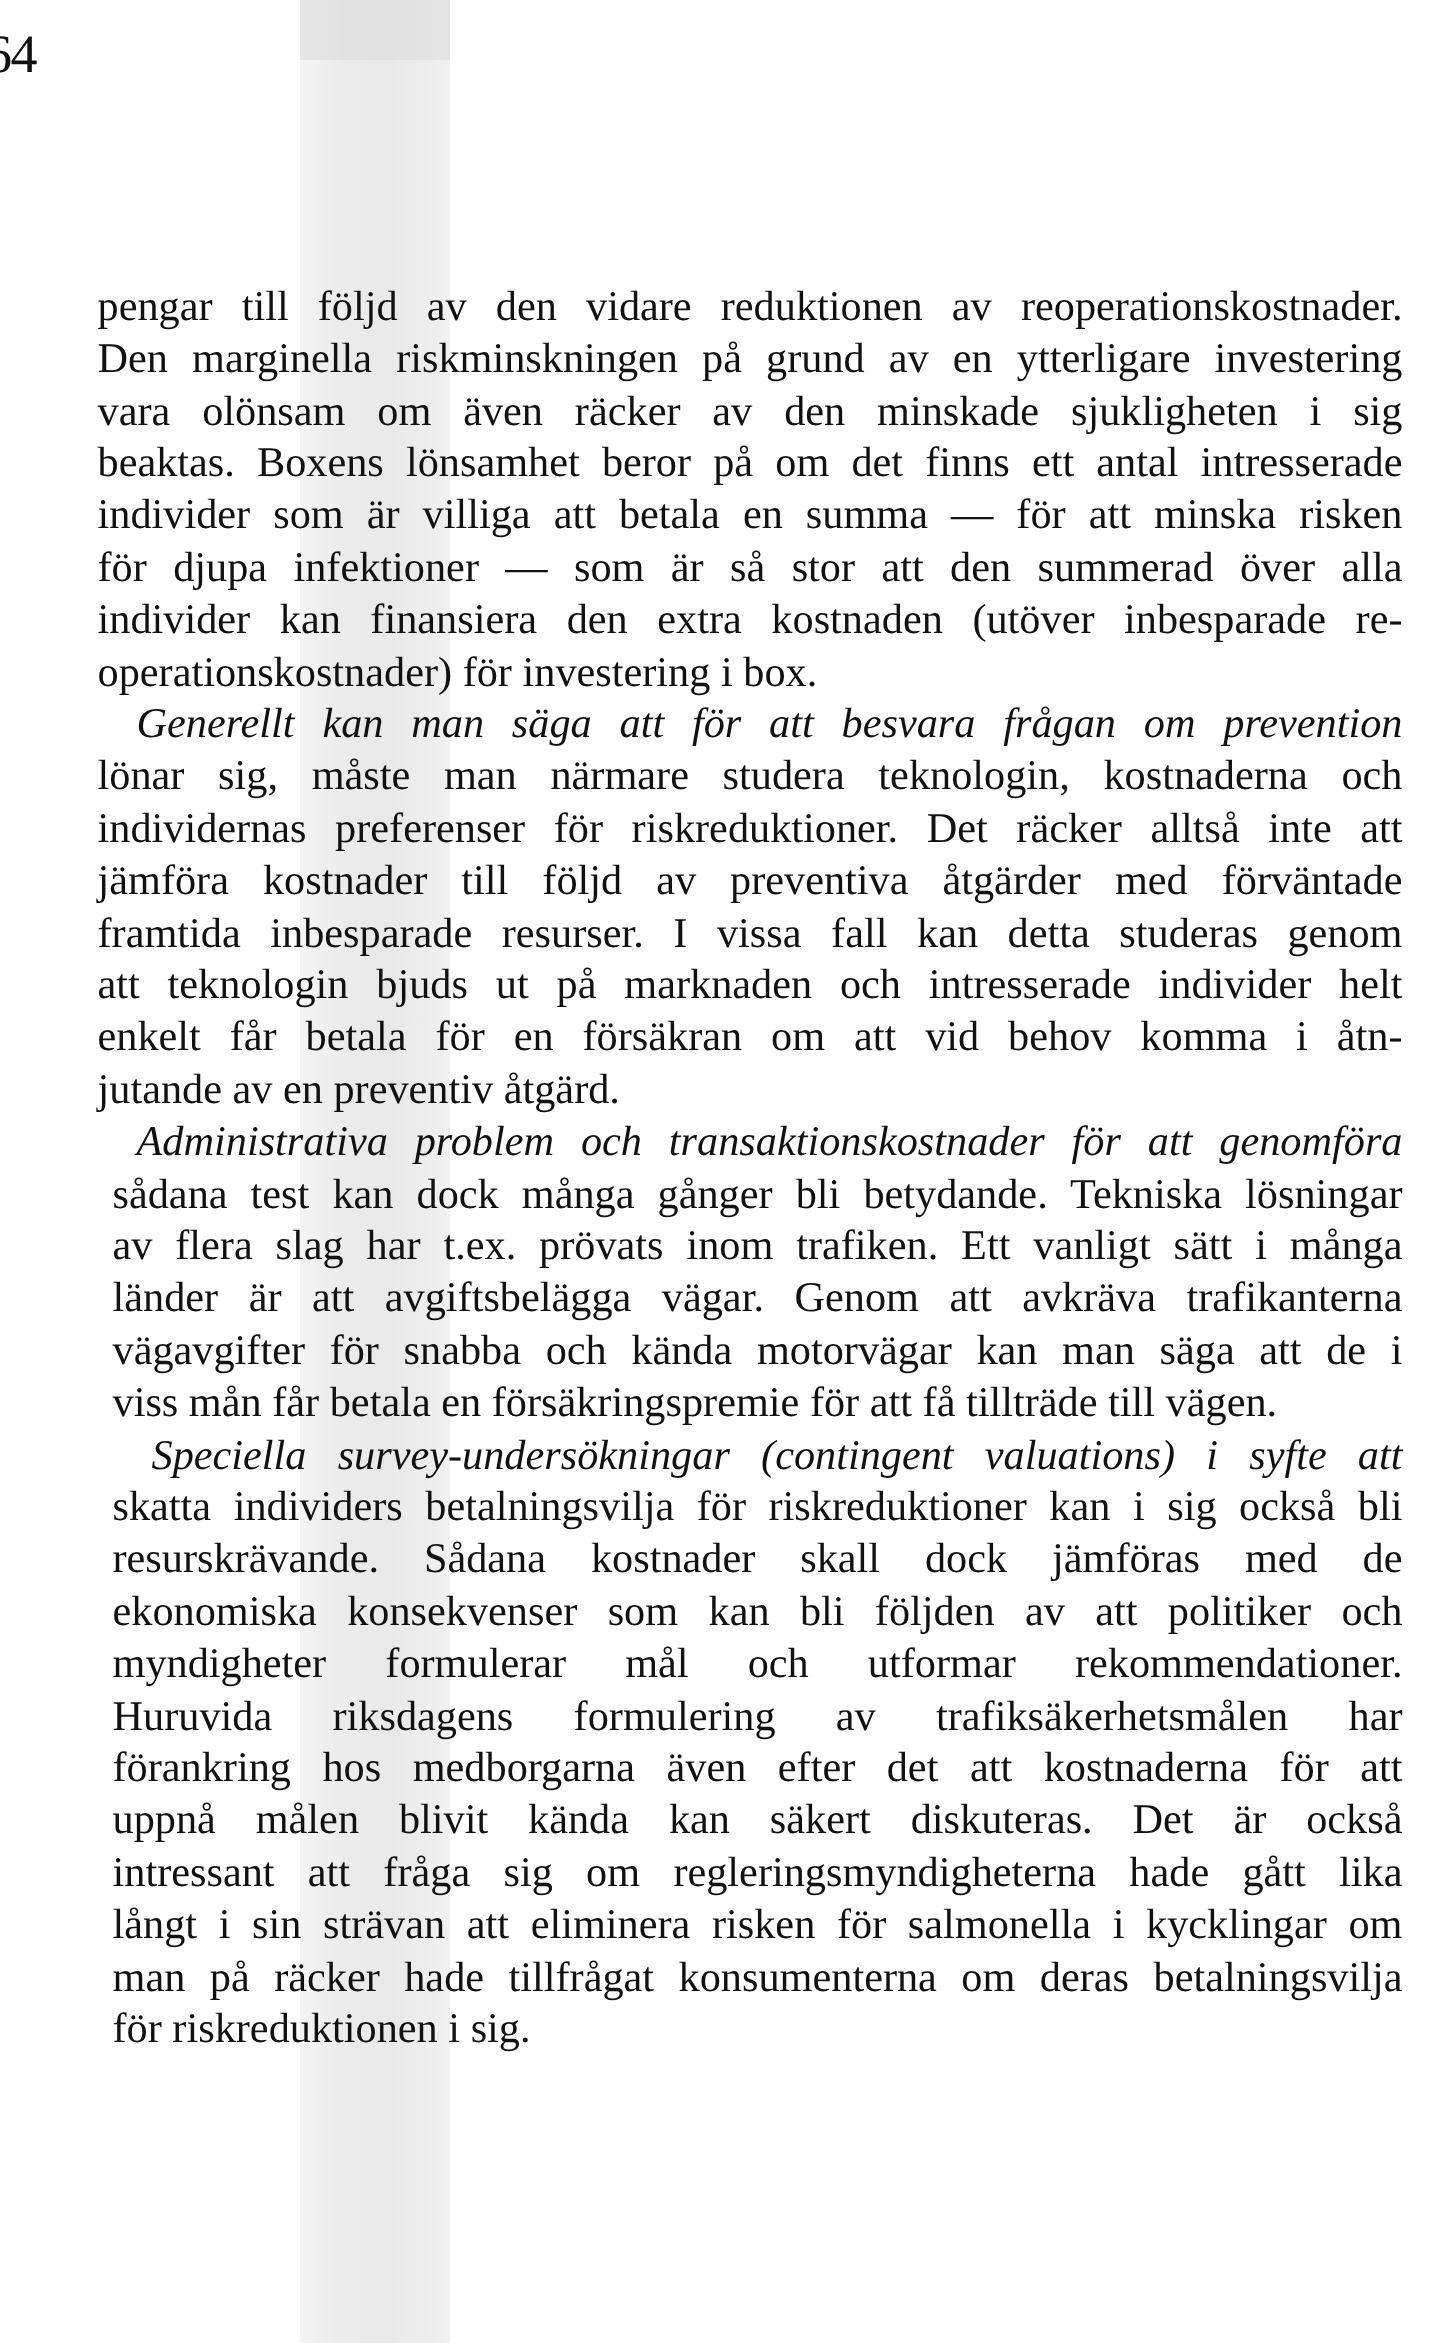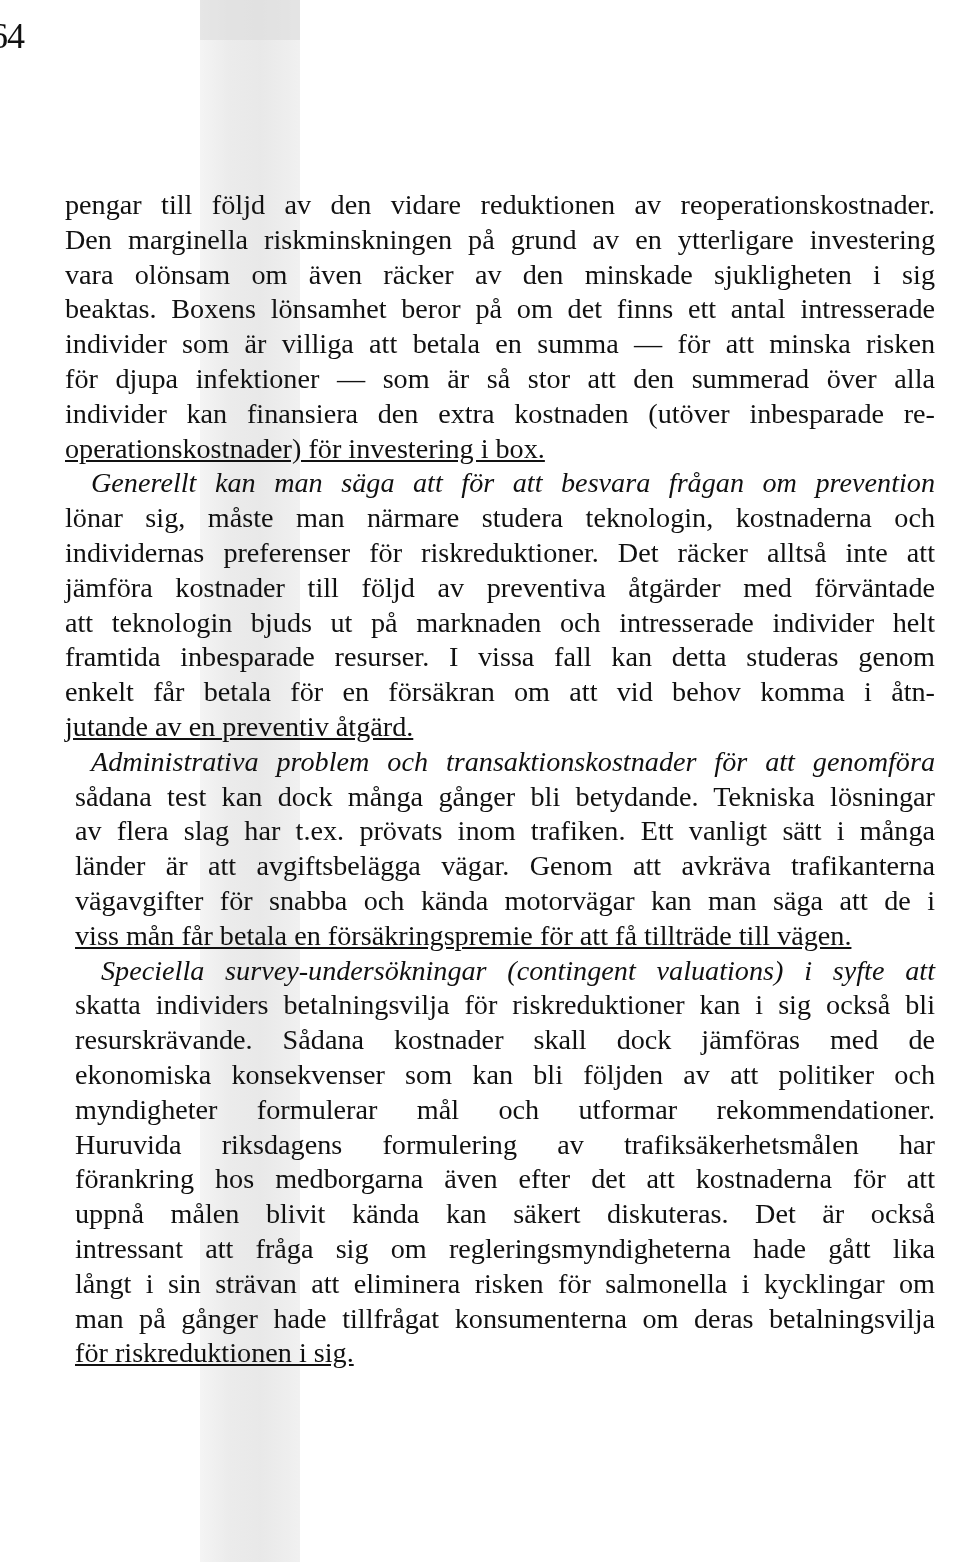--- a/index.html
+++ b/index.html
@@ -52,21 +52,20 @@
       font-size: 28.2px;
       line-height: 34.8px;
       height: 34.8px;
       white-space: nowrap;
       text-align: justify;
       text-align-last: justify;
       display: block;
     }
     .line.last {
       text-align-last: left;
-      text-decoration: underline;
     }
     .line.indent {
       padding-left: 26px;
       font-style: italic;
     }
     .line.shift {
       padding-left: 10px;
     }
   </style>
 </head>
@@ -88,22 +87,22 @@
     <span class="line">för djupa infektioner — som är så stor att den summerad över alla</span>
     <span class="line">individer kan finansiera den extra kostnaden (utöver inbesparade re-</span>
     <span class="line last">operationskostnader) för investering i box.</span>
   </div>
 
   <div>
     <span class="line indent">Generellt kan man säga att för att besvara frågan om prevention</span>
     <span class="line">lönar sig, måste man närmare studera teknologin, kostnaderna och</span>
     <span class="line">individernas preferenser för riskreduktioner. Det räcker alltså inte att</span>
     <span class="line">jämföra kostnader till följd av preventiva åtgärder med förväntade</span>
+    <span class="line">framtida inbesparade resurser. I vissa fall kan detta studeras genom</span>
     <span class="line">att teknologin bjuds ut på marknaden och intresserade individer helt</span>
-    <span class="line">framtida inbesparade resurser. I vissa fall kan detta studeras genom</span>
     <span class="line">enkelt får betala för en försäkran om att vid behov komma i åtn-</span>
     <span class="line last">jutande av en preventiv åtgärd.</span>
   </div>
 
   <div>
     <span class="line indent">Administrativa problem och transaktionskostnader för att genomföra</span>
     <span class="line shift">sådana test kan dock många gånger bli betydande. Tekniska lösningar</span>
     <span class="line shift">av flera slag har t.ex. prövats inom trafiken. Ett vanligt sätt i många</span>
     <span class="line shift">länder är att avgiftsbelägga vägar. Genom att avkräva trafikanterna</span>
     <span class="line shift">vägavgifter för snabba och kända motorvägar kan man säga att de i</span>
@@ -114,16 +113,16 @@
     <span class="line indent" style="padding-left:36px">Speciella survey-undersökningar (contingent valuations) i syfte att</span>
     <span class="line shift">skatta individers betalningsvilja för riskreduktioner kan i sig också bli</span>
     <span class="line shift">resurskrävande. Sådana kostnader skall dock jämföras med de</span>
     <span class="line shift">ekonomiska konsekvenser som kan bli följden av att politiker och</span>
     <span class="line shift">myndigheter formulerar mål och utformar rekommendationer.</span>
     <span class="line shift">Huruvida riksdagens formulering av trafiksäkerhetsmålen har</span>
     <span class="line shift">förankring hos medborgarna även efter det att kostnaderna för att</span>
     <span class="line shift">uppnå målen blivit kända kan säkert diskuteras. Det är också</span>
     <span class="line shift">intressant att fråga sig om regleringsmyndigheterna hade gått lika</span>
     <span class="line shift">långt i sin strävan att eliminera risken för salmonella i kycklingar om</span>
-    <span class="line shift">man på gånger hade tillfrågat konsumenterna om deras betalningsvilja</span>
+    <span class="line shift">man på räcker hade tillfrågat konsumenterna om deras betalningsvilja</span>
     <span class="line shift last">för riskreduktionen i sig.</span>
   </div>
 </div>
 
 </body></html>

